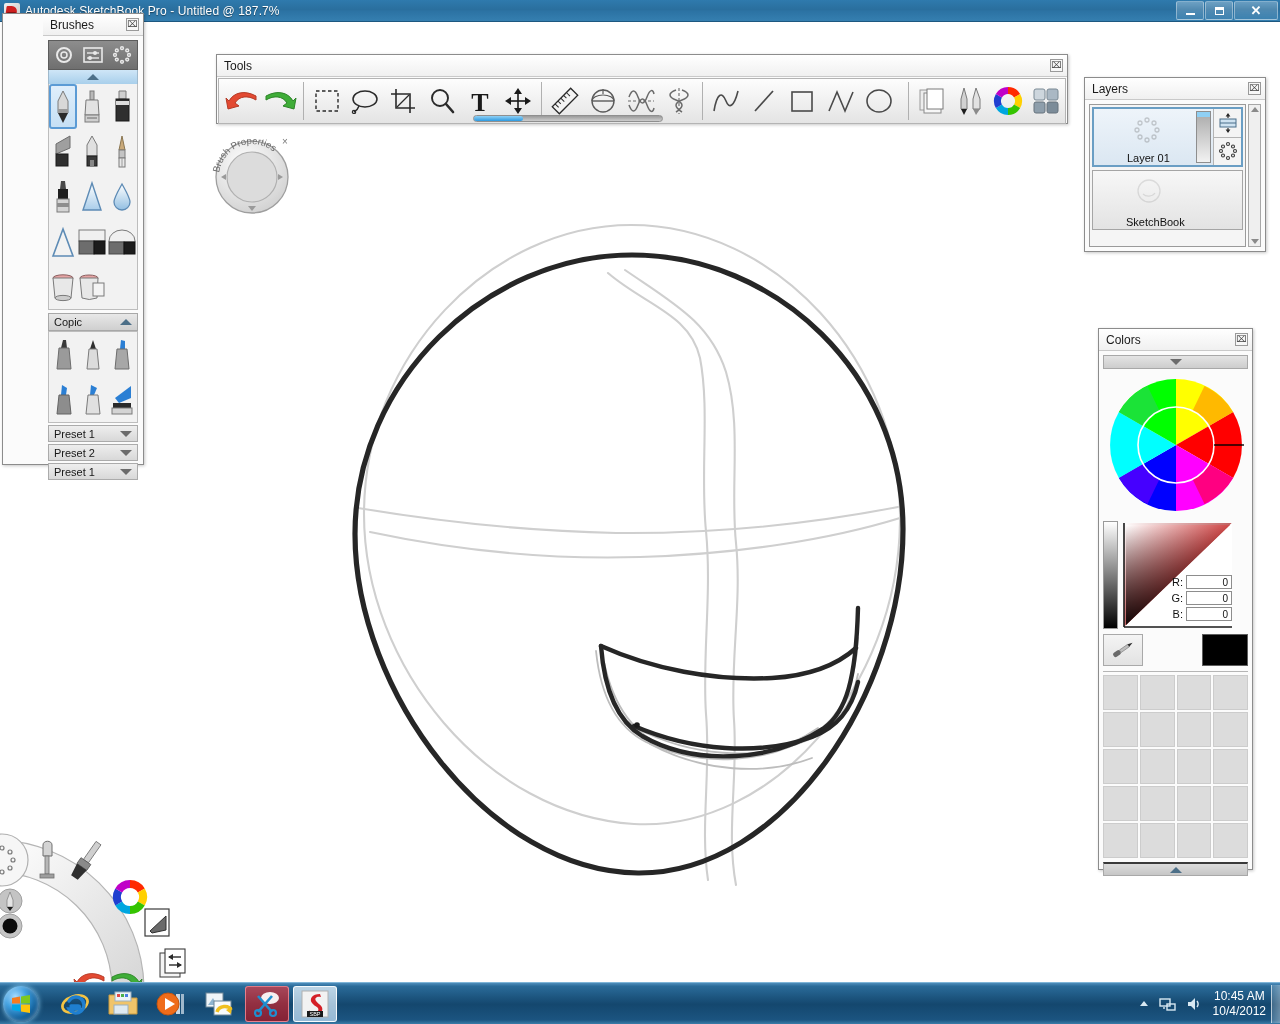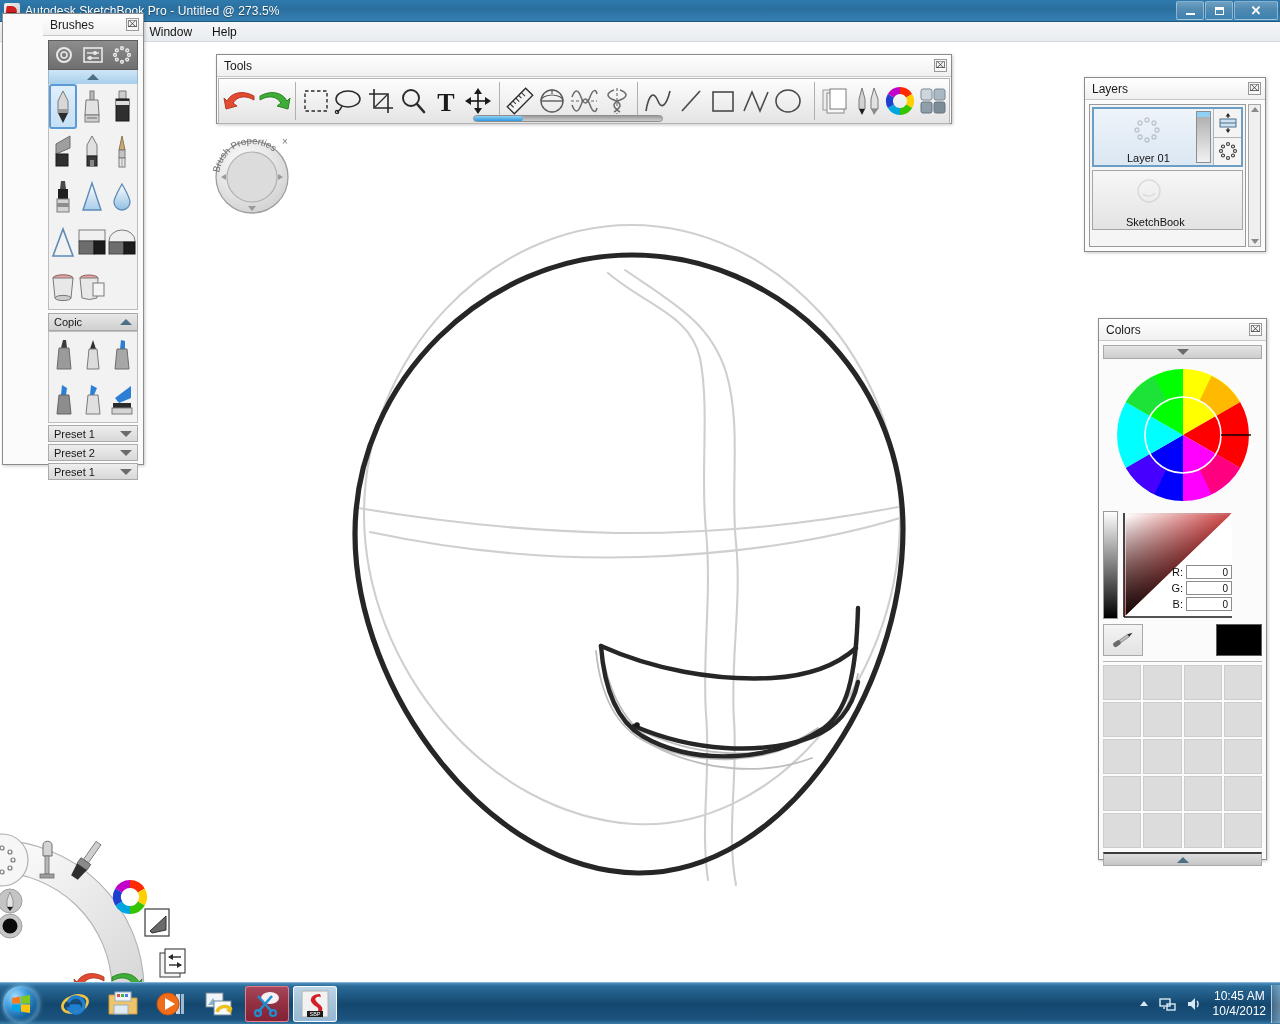--- a/index.html
+++ b/index.html
@@ -125,21 +125,21 @@
     background: linear-gradient(to bottom,#eeeeee,#d8d8d8);
     border: 1px solid #ababab; display: flex; align-items: center;
     padding: 0 5px; font-size: 11px; color: #171717;
   }
   .preset-bar .lbl { flex: 1; }
 
   
   #puck { position: absolute; left: 209px; top: 129px; width: 86px; height: 90px; }
 
   
-  #tools { left: 216px; top: 54px; width: 736px; height: 70px; }
+  #tools { left: 216px; top: 54px; width: 852px; height: 70px; }
   .tools-row {
     height: 46px; margin: 1px; background: linear-gradient(to bottom,#fdfdfd,#e4e4e4);
     border: 1px solid #b4b4b4; display: flex; align-items: center; position: relative;
     padding-left: 4px;
   }
   .tbtn { width: 40px; height: 40px; display: flex; align-items: center; justify-content: center; position: relative; }
   .tsep { width: 1px; height: 38px; background: #b0b0b0; margin: 0 4px; }
   .slider-track {
     position: absolute; left: 254px; bottom: 1px; width: 190px; height: 7px;
     background: linear-gradient(to bottom,#9a9a9a,#cdcdcd);
@@ -174,21 +174,21 @@
   }
   .lay-btns { flex: 1; display: flex; flex-direction: column; }
   .lay-btn { flex: 1; border-left: 1px solid #b4b4b4; border-bottom: 1px solid #b4b4b4;
              display: flex; align-items: center; justify-content: center; background: #f4f4f4; }
   .lay-scroll { width: 13px; margin-left: 2px; border: 1px solid #a7a7a7; background: #efefef;
                 display: flex; flex-direction: column; justify-content: space-between; align-items: center; padding: 2px 0; }
   .sc-tri-up { width:0;height:0;border-left:4px solid transparent;border-right:4px solid transparent;border-bottom:5px solid #8a8a8a; }
   .sc-tri-dn { width:0;height:0;border-left:4px solid transparent;border-right:4px solid transparent;border-top:5px solid #8a8a8a; }
 
   
-  #colors { left: 1098px; top: 318px; width: 169px; height: 542px; }
+  #colors { left: 1098px; top: 328px; width: 155px; height: 542px; }
   .col-body { padding: 4px; }
   .col-collapse {
     height: 14px; background: linear-gradient(to bottom,#e4e4e4,#cdcdcd);
     border: 1px solid #a8a8a8; display: flex; align-items: center; justify-content: center;
   }
   .col-wheel-wrap { padding: 6px 0 4px 0; display: flex; justify-content: center; }
   .col-mid { display: flex; margin-top: 2px; }
   .gray-strip {
     width: 15px; height: 108px; border: 1px solid #9a9a9a;
     background: linear-gradient(to bottom,#ffffff,#000000);
@@ -259,41 +259,34 @@
     border-left: 1px solid rgba(255,255,255,.55);
   }
 </style>
 </head>
 <body>
 
 <div id="app">
 
   <div class="titlebar">
     <div class="title-icon"></div>
-    <div class="title-text">Autodesk SketchBook Pro - Untitled @ 273.5%</div>
+    <div class="title-text">Autodesk SketchBook Pro - Untitled @ 187.7%</div>
     <div class="win-controls">
       <div class="win-btn">
           <span class="gl-min"></span>
         </div>
       <div class="win-btn">
           <span class="gl-max"></span>
         </div>
       <div class="win-btn close">
           <span class="gl-close">✕</span>
         </div>
     </div>
   </div>
 
-  <div class="menubar">
-    <div class="menu-item">File</div>
-    <div class="menu-item">Edit</div>
-    <div class="menu-item">Image</div>
-    <div class="menu-item">Window</div>
-    <div class="menu-item">Help</div>
-  </div>
 
   <div class="workspace">
     <svg id="sketch" width="1280" height="940" viewBox="0 0 1280 940">
       <g fill="none" stroke="#cfcfcf" stroke-width="2.1" stroke-linecap="round">
 
         <path d="M631,183 C491,183 364,313 364,472 C364,625 487,773 634,782 C772,790 898,645 900,480 C902,318 775,183 631,183 Z"></path>
 
         <path d="M608,231 C645,263 690,272 700,316 C710,368 700,430 706,489 C712,552 702,615 706,672 C711,730 700,784 708,838"></path>
         <path d="M625,228 C673,261 710,280 726,330 C742,384 730,444 736,501 C742,560 730,620 734,678 C738,735 726,790 736,843"></path>
 

